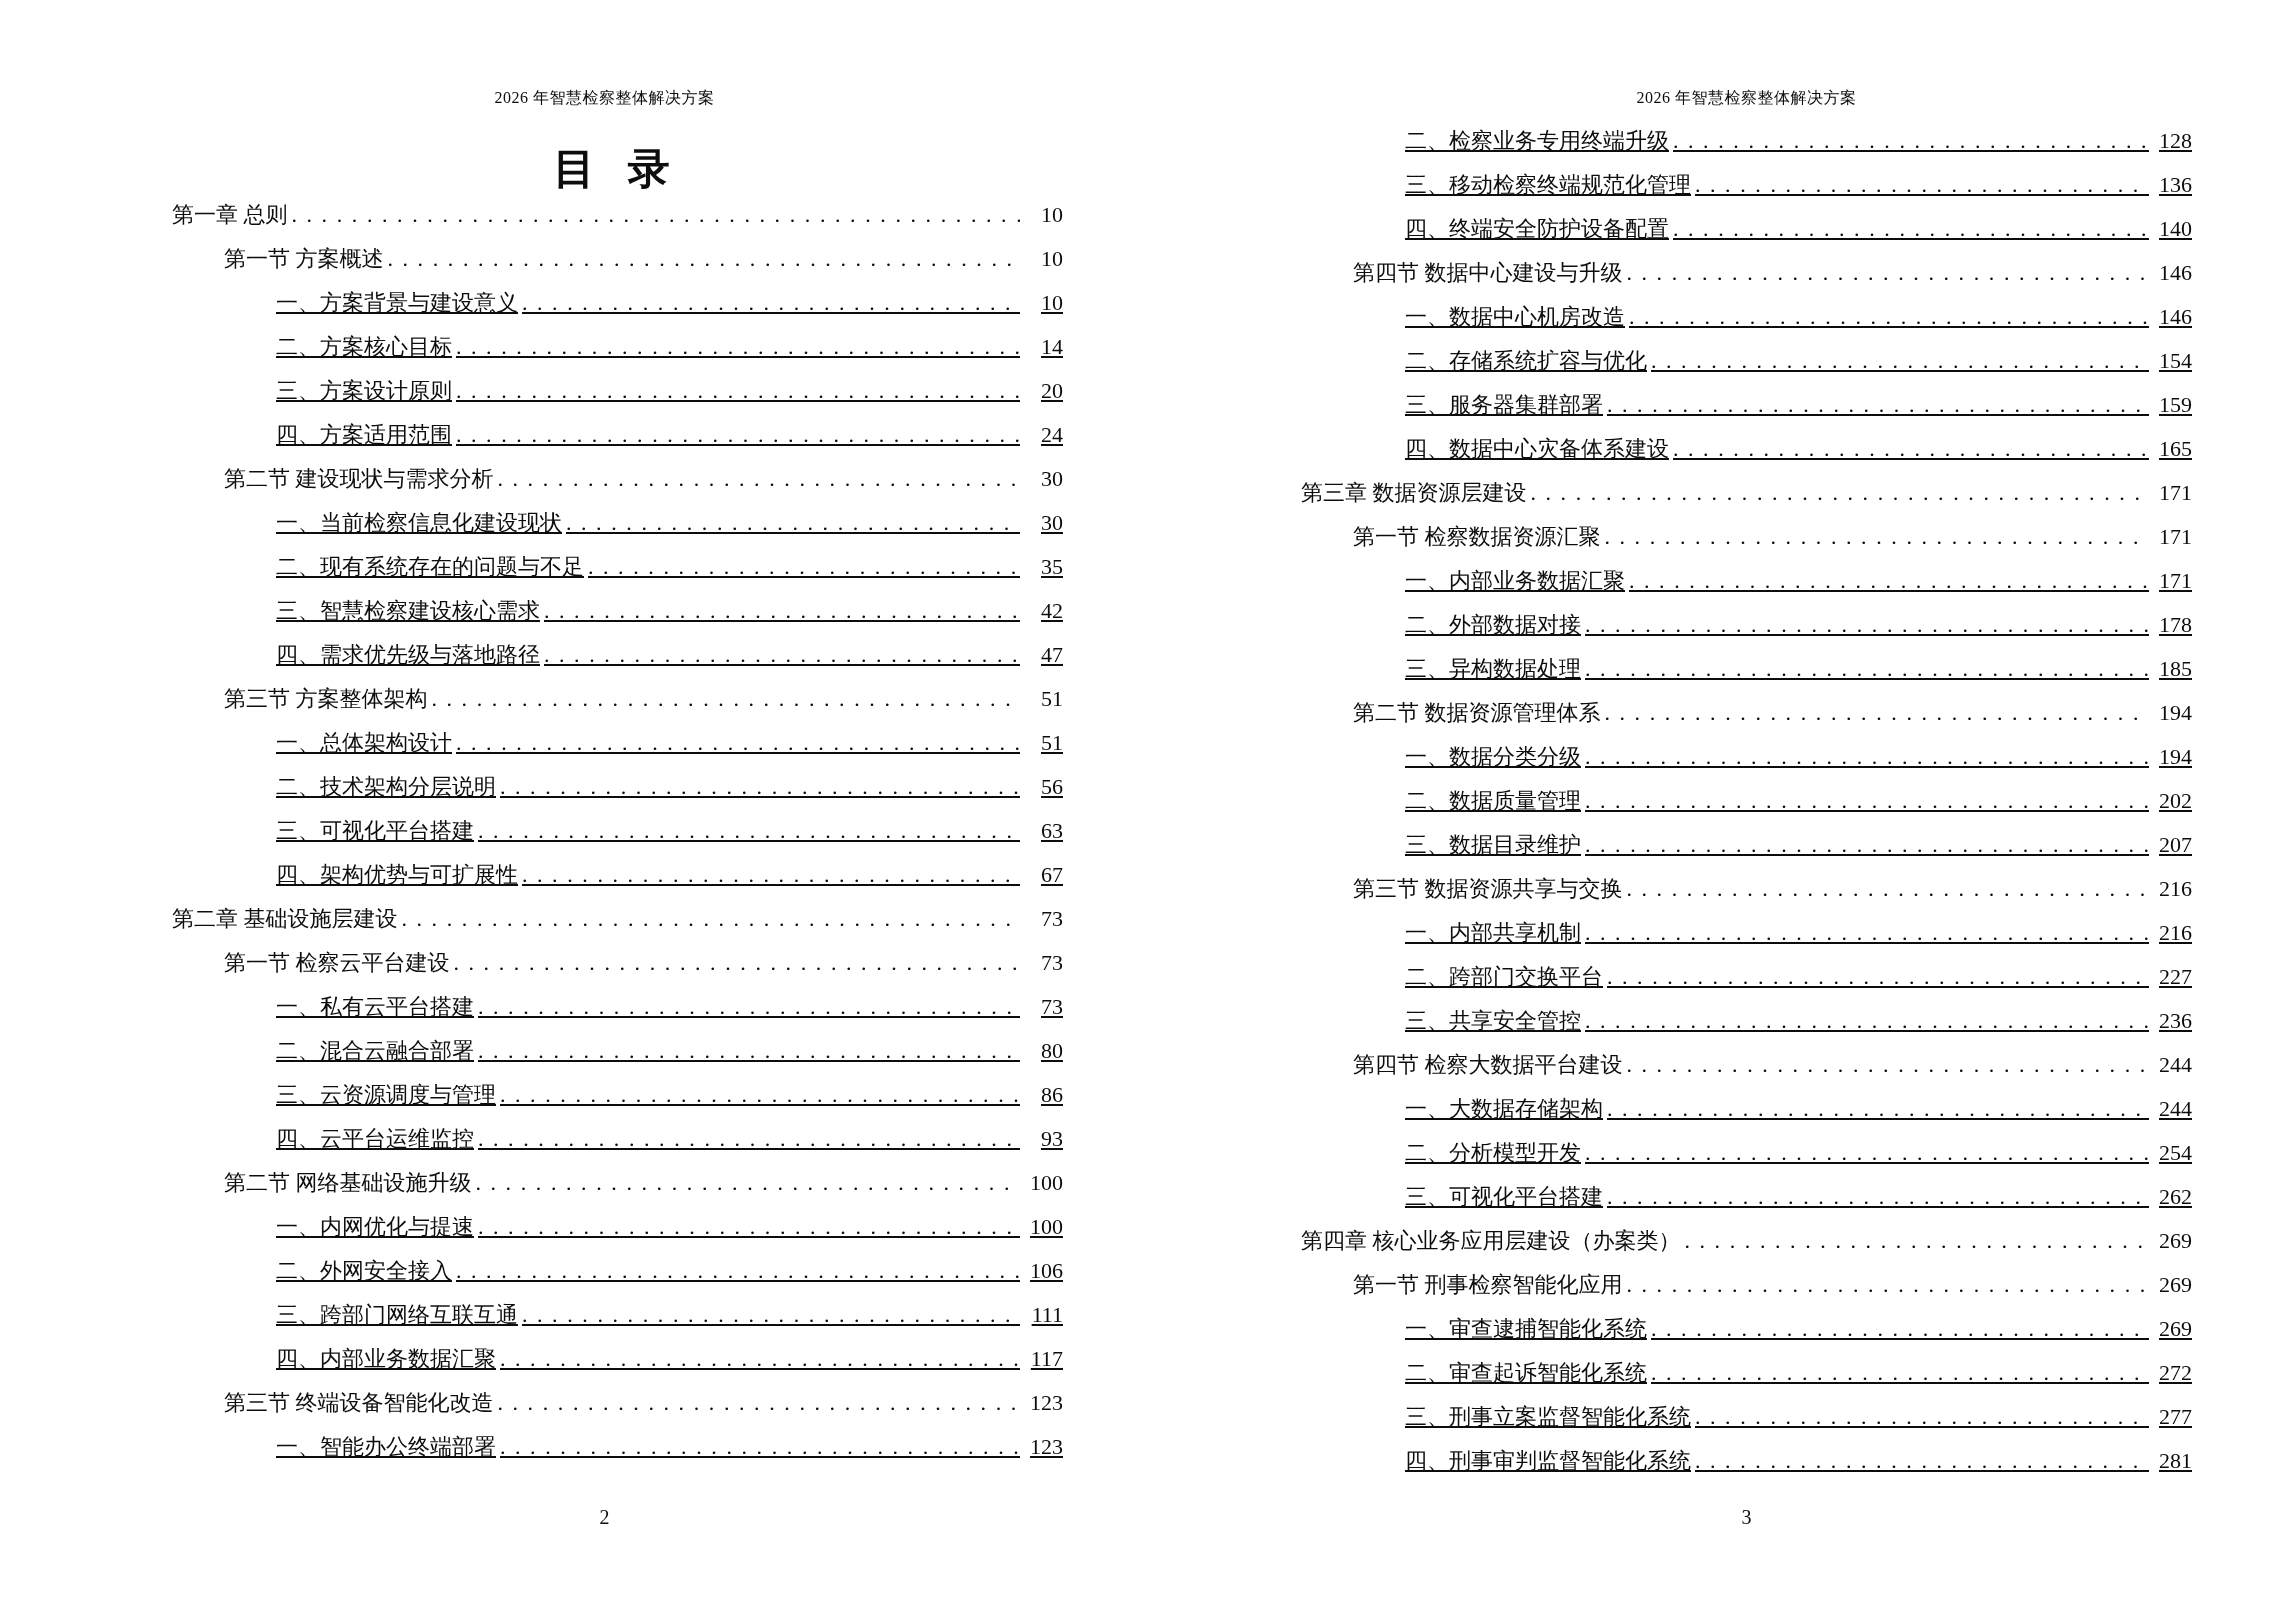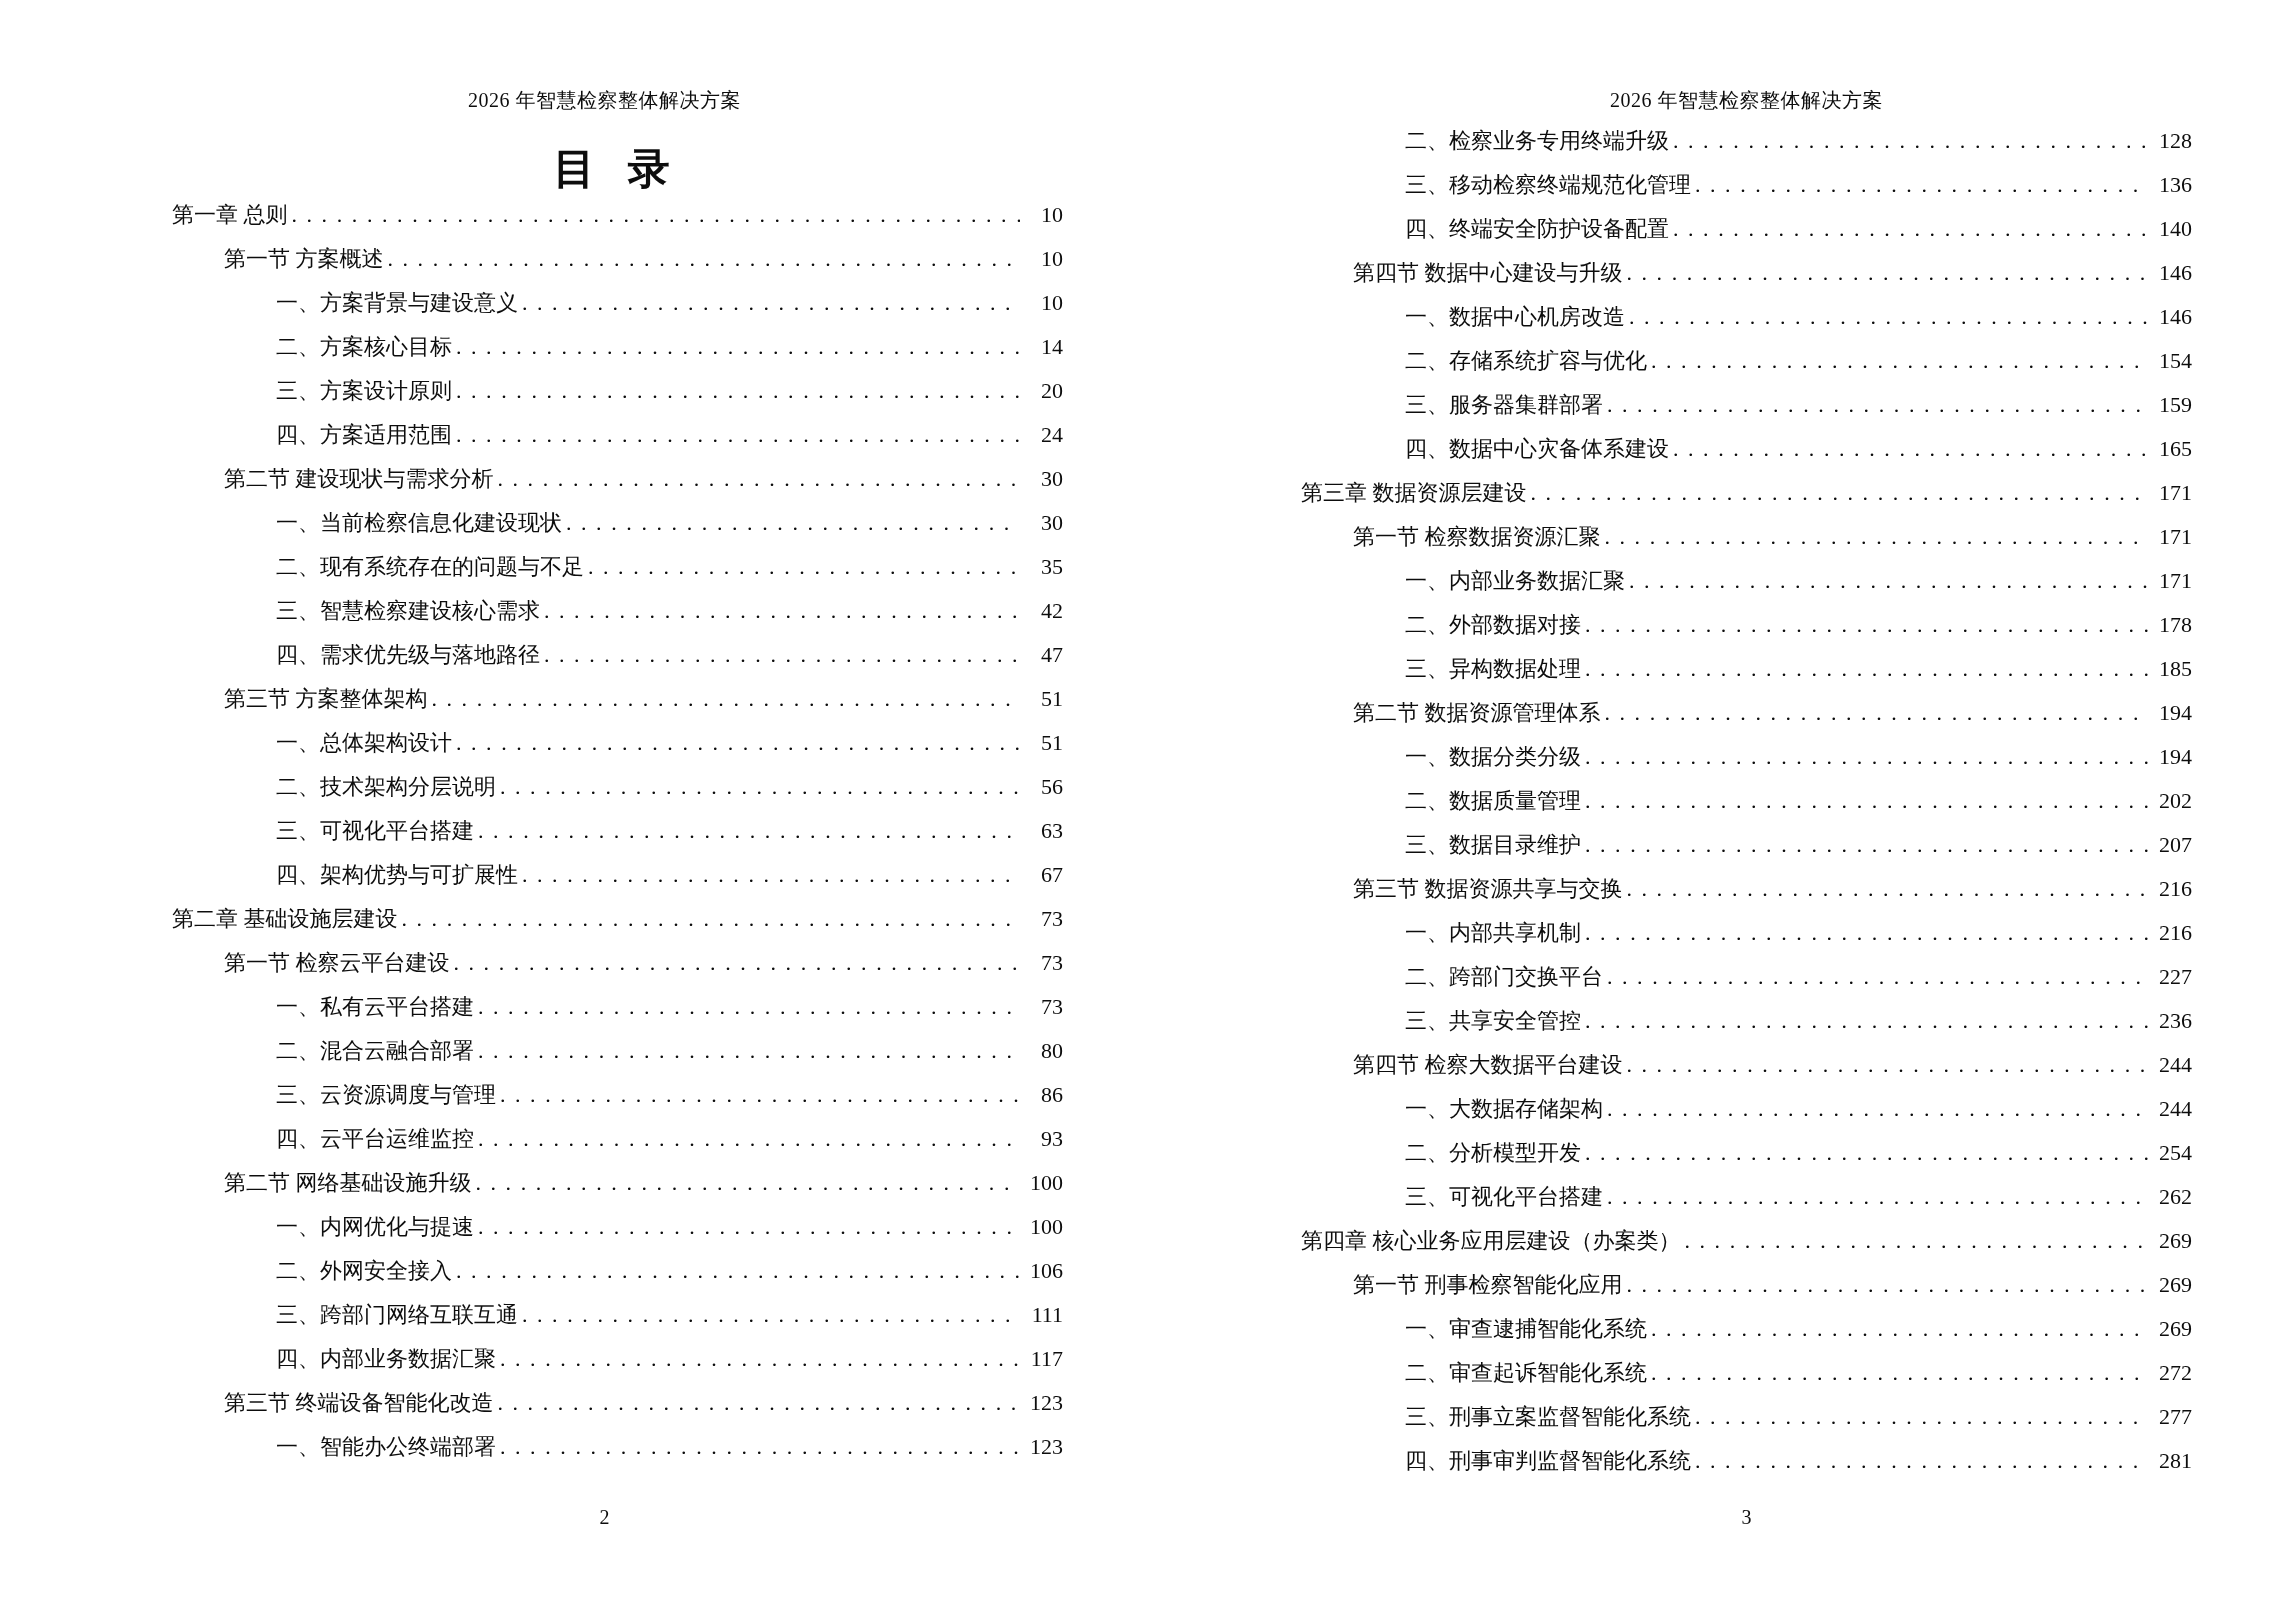--- a/index.html
+++ b/index.html
@@ -28,21 +28,21 @@
   .page-left  { left: 0; }
   .page-right { left: 1142px; }
 
   
   .doc-header {
     position: absolute;
     top: 90px;
     left: 159px;
     width: 891px;
     text-align: center;
-    font-size: 20px;
+    font-size: 16px;
     line-height: 1;
     letter-spacing: 0.5px;
     white-space: nowrap;
   }
 
   .toc-title {
     position: absolute;
     top: 148px;
     left: 166px;
     width: 891px;
@@ -67,21 +67,21 @@
     height: 44px;
     padding-top: 21px;
     display: flex;
     align-items: baseline;
     font-size: 22px;
     line-height: 23px;
     cursor: pointer;
   }
   .level-chapter { padding-left: 0; }
   .level-section { padding-left: 52px; }
-  .level-item    { padding-left: 104px; }
+  .level-item    { padding-left: 104px; text-decoration: underline; }
 
   .toc-label {
     white-space: nowrap;
     flex: 0 0 auto;
   }
   .toc-dots {
     flex: 1 1 auto;
     overflow: hidden;
     white-space: nowrap;
     margin-left: 3.9px;

